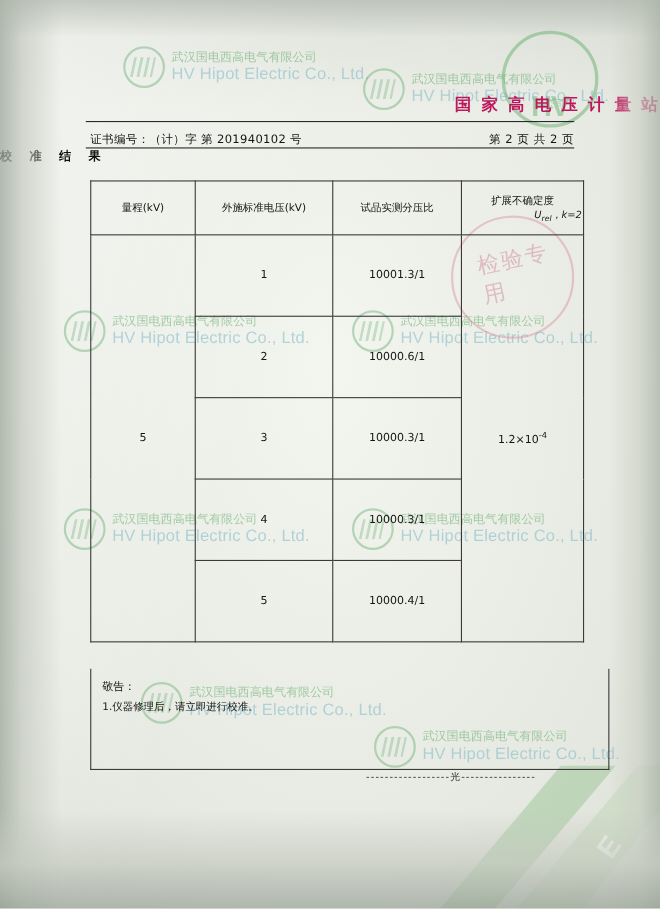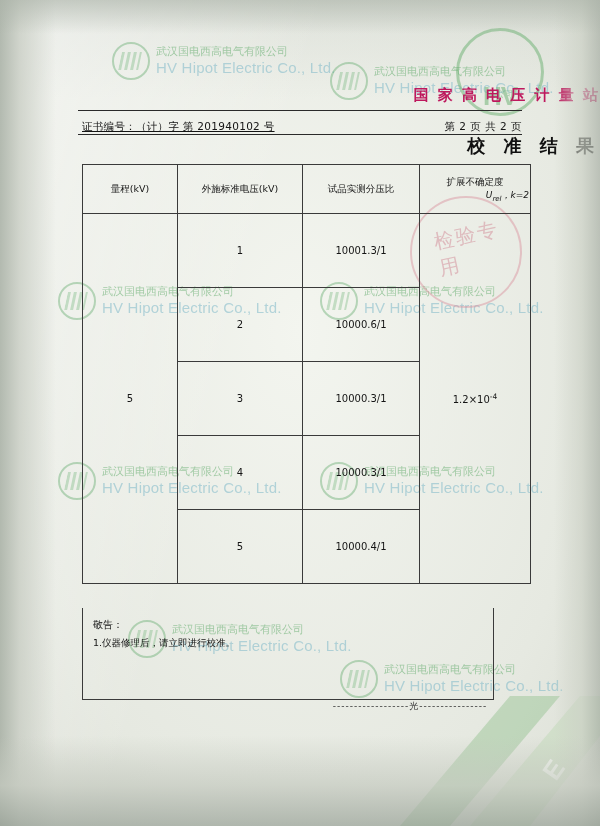--- a/index.html
+++ b/index.html
@@ -205,21 +205,20 @@
     border-bottom: 1px solid #2a2a2a;
   }
   .cert-no {
     position: absolute;
     top: 120px;
     left: 82px;
     font-family: "DejaVu Sans", sans-serif;
     font-size: 10.5px;
     color: #141414;
     letter-spacing: .3px;
-    text-decoration: underline;
   }
   .page-no {
     position: absolute;
     top: 120px;
     right: 78px;
     font-family: "DejaVu Sans", sans-serif;
     font-size: 10.5px;
     color: #141414;
     letter-spacing: .5px;
   }
@@ -227,24 +226,24 @@
     position: absolute;
     top: 134px;
     left: 78px;
     width: 444px;
     border-bottom: 1px solid #2a2a2a;
   }
   .result-title {
     position: absolute;
     top: 134px;
     left: 0; right: 0;
-    text-align: right;
+    text-align: left;
     font-family: "DejaVu Sans", sans-serif;
     font-weight: bold;
-    font-size: 18px;
+    font-size: 11px;
     letter-spacing: 6px;
     color: #101010;
   }
 
   
   table.result {
     position: absolute;
     top: 164px;
     left: 82px;
     width: 436px;
@@ -284,21 +283,21 @@
   .sup {
     font-size: 7.5px;
     vertical-align: super;
   }
 
   
   .notes {
     position: absolute;
     left: 82px;
     top: 608px;
-    width: 412px;
+    width: 472px;
     border: 1px solid #3a3a3a;
     border-top: none;
     height: 92px;
     box-sizing: border-box;
     padding: 8px 10px 0 10px;
     font-family: "DejaVu Sans", sans-serif;
     font-size: 9.5px;
     color: #151515;
     line-height: 1.8;
   }

